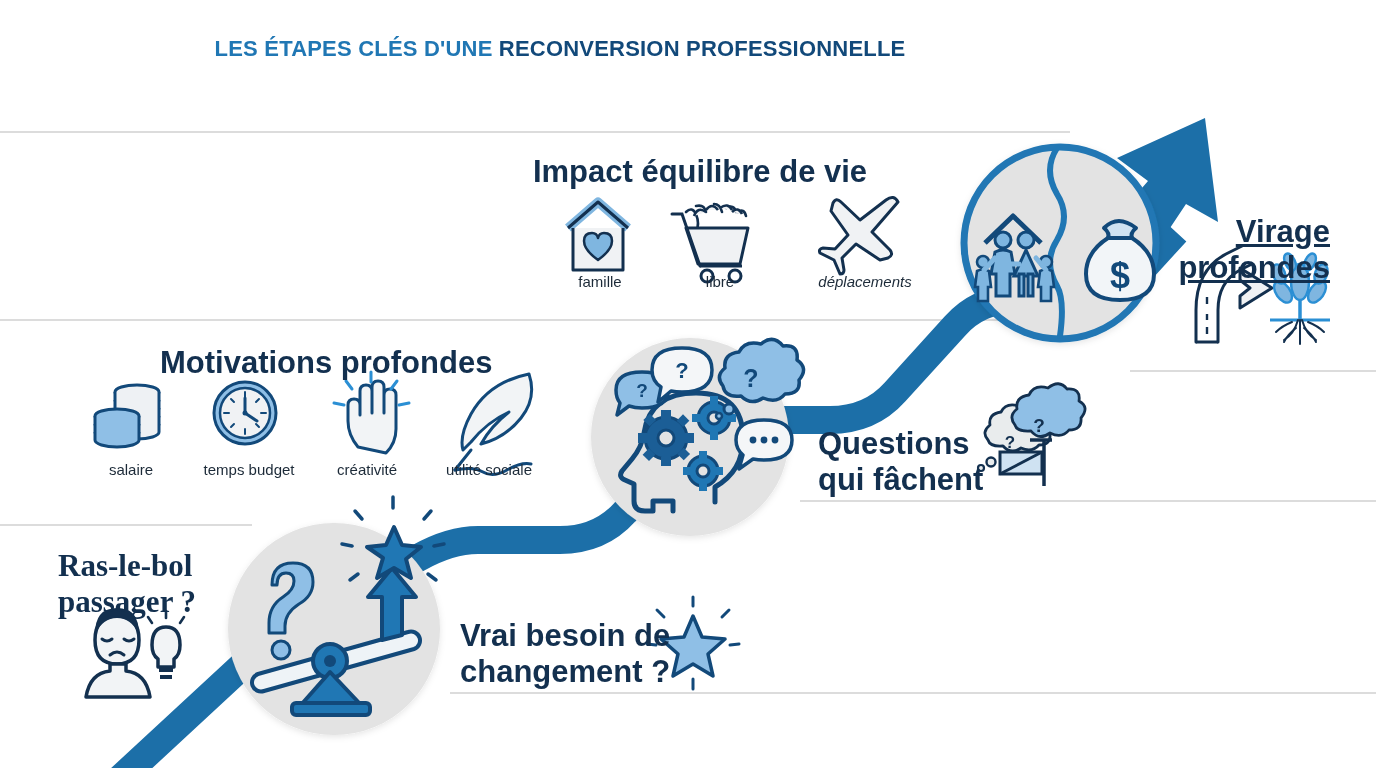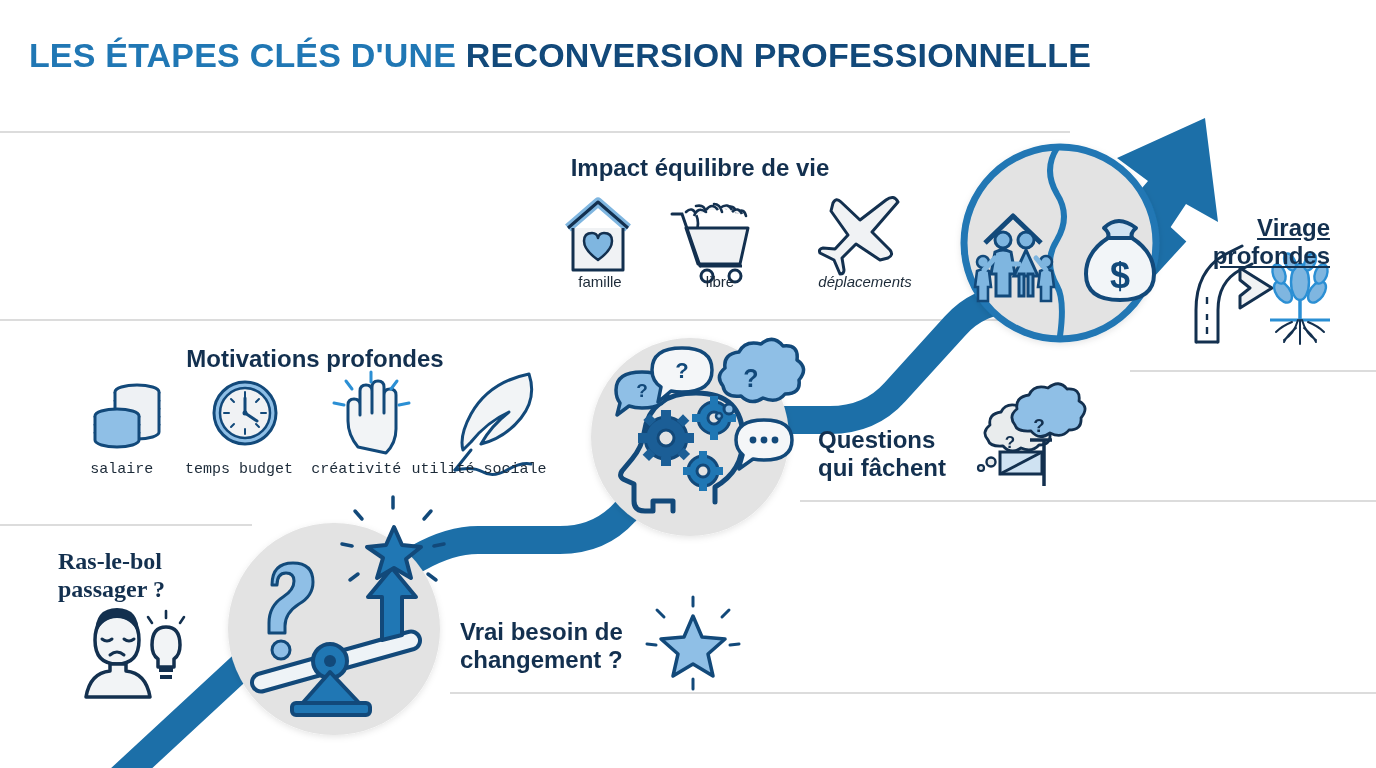--- a/index.html
+++ b/index.html
@@ -31,33 +31,33 @@
   }
 
   
   #title {
     position: absolute;
     left: 0;
     top: 36px;
     width: 1120px;
     text-align: center;
     font-weight: bold;
-    font-size: 34px;
+    font-size: 22px;
     letter-spacing: 0.2px;
     white-space: nowrap;
   }
   #title .t1 { color: #2077B4; }
   #title .t2 { color: #12497A; }
 
   
   .blk { position: absolute; }
   .hdr {
     color: #13304f;
     font-weight: bold;
-    font-size: 24px;
+    font-size: 31px;
     line-height: 1.16;
     white-space: nowrap;
   }
   .hdr.c { text-align: center; }
   .hdr.r { text-align: right; }
   .cap {
     color: #1c2a38;
     font-size: 15px;
     text-align: center;
     white-space: nowrap;
@@ -432,21 +432,21 @@
       <div>passager ?</div>
     </div>
 
     <div class="blk hdr" style="left:460px; top:618px;">
       <div>Vrai besoin de</div>
       <div>changement ?</div>
     </div>
 
     <div class="blk hdr c" style="left:160px; top:345px; width:310px;">Motivations profondes</div>
 
-    <div class="blk icon-row" style="left:63px; top:378px; width:480px; height:100px;font-family:Liberation Mono, monospace;">
+    <div class="blk icon-row" style="left:72px; top:378px; width:480px; height:100px;">
       <div class="icon-cell" style="width:120px; justify-content:flex-end; height:100px;">
         <div class="cap">salaire</div>
       </div>
       <div class="icon-cell" style="width:120px; justify-content:flex-end; height:100px;">
         <div class="cap">temps budget</div>
       </div>
       <div class="icon-cell" style="width:120px; justify-content:flex-end; height:100px;">
         <div class="cap">créativité</div>
       </div>
       <div class="icon-cell" style="width:128px; justify-content:flex-end; height:100px;">

